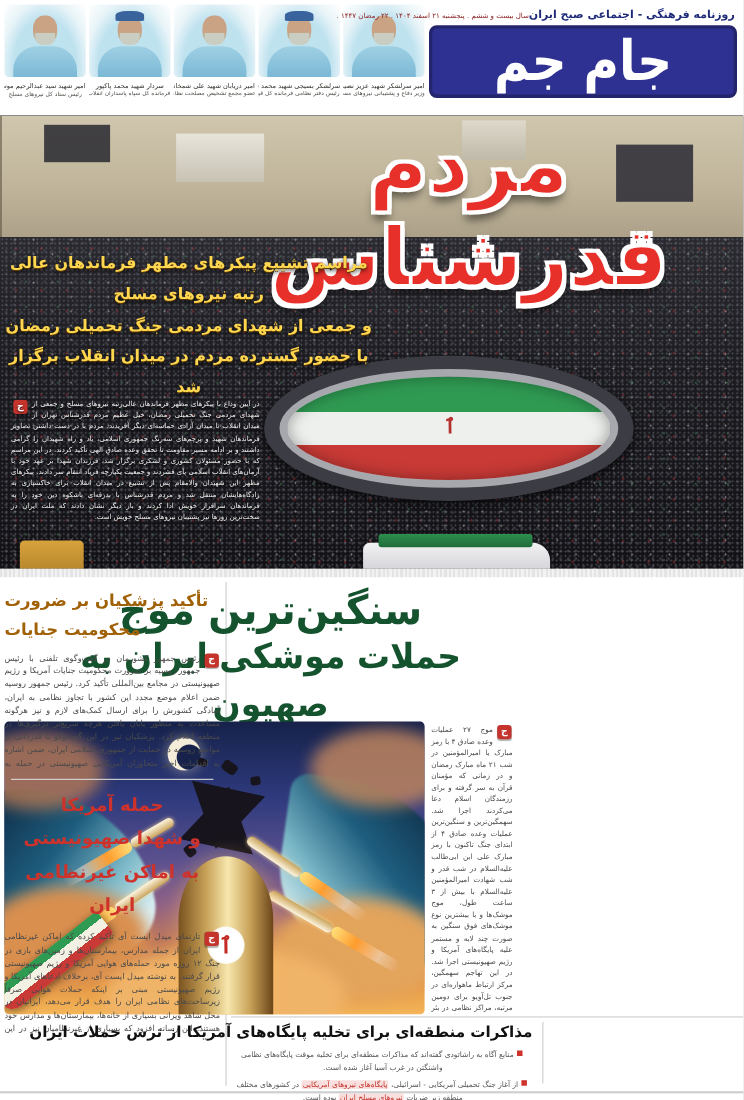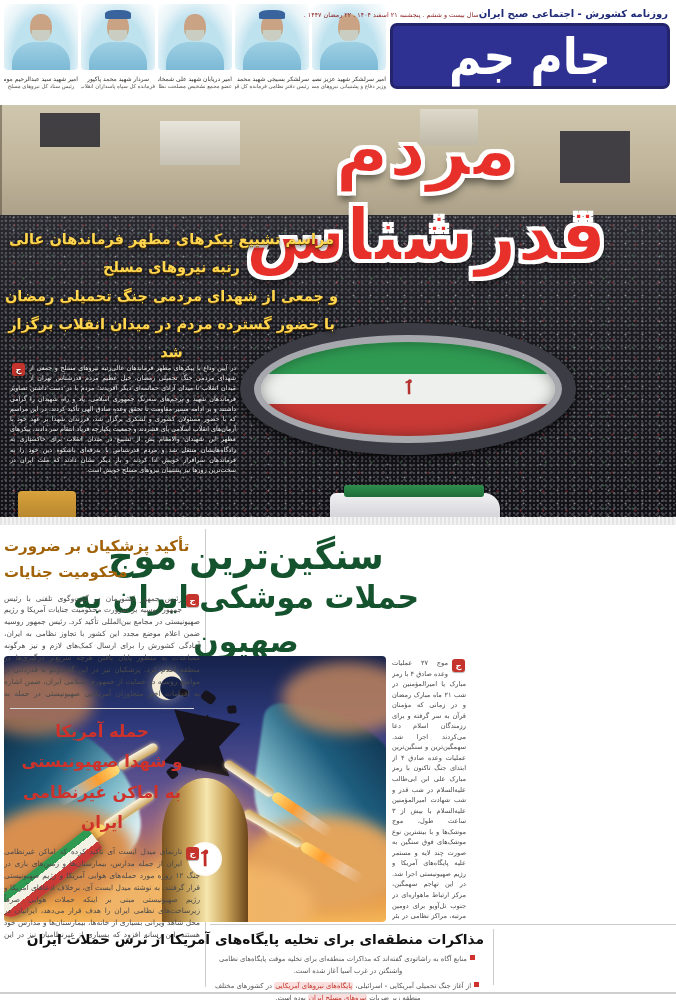--- a/index.html
+++ b/index.html
@@ -178,21 +178,21 @@
             <div class="p-shoulders"></div>
             <div class="p-head"></div>
             <div class="p-beard"></div>
           </div>
         <div class="p-cap-line1">امیر شهید سید عبدالرحیم موسوی</div>
         <div class="p-cap-line2">رئیس ستاد کل نیروهای مسلح</div>
       </div>
     </div>
     <div class="masthead">
       <div class="mast-row">
-        <span class="tagline">روزنامه کشورش - اجتماعی صبح ایران</span>
+        <span class="tagline">روزنامه فرهنگی - اجتماعی صبح ایران</span>
         <span class="dateline">سال بیست و ششم . پنجشنبه ۲۱ اسفند ۱۴۰۴ . ۲۲ رمضان ۱۴۴۷ .</span>
       </div>
       <div class="logo-box">
         <span class="logo-text">جام جم</span>
       </div>
     </div>
   </header>
 
   <section class="hero">
     <div class="hero-buildings"></div>

